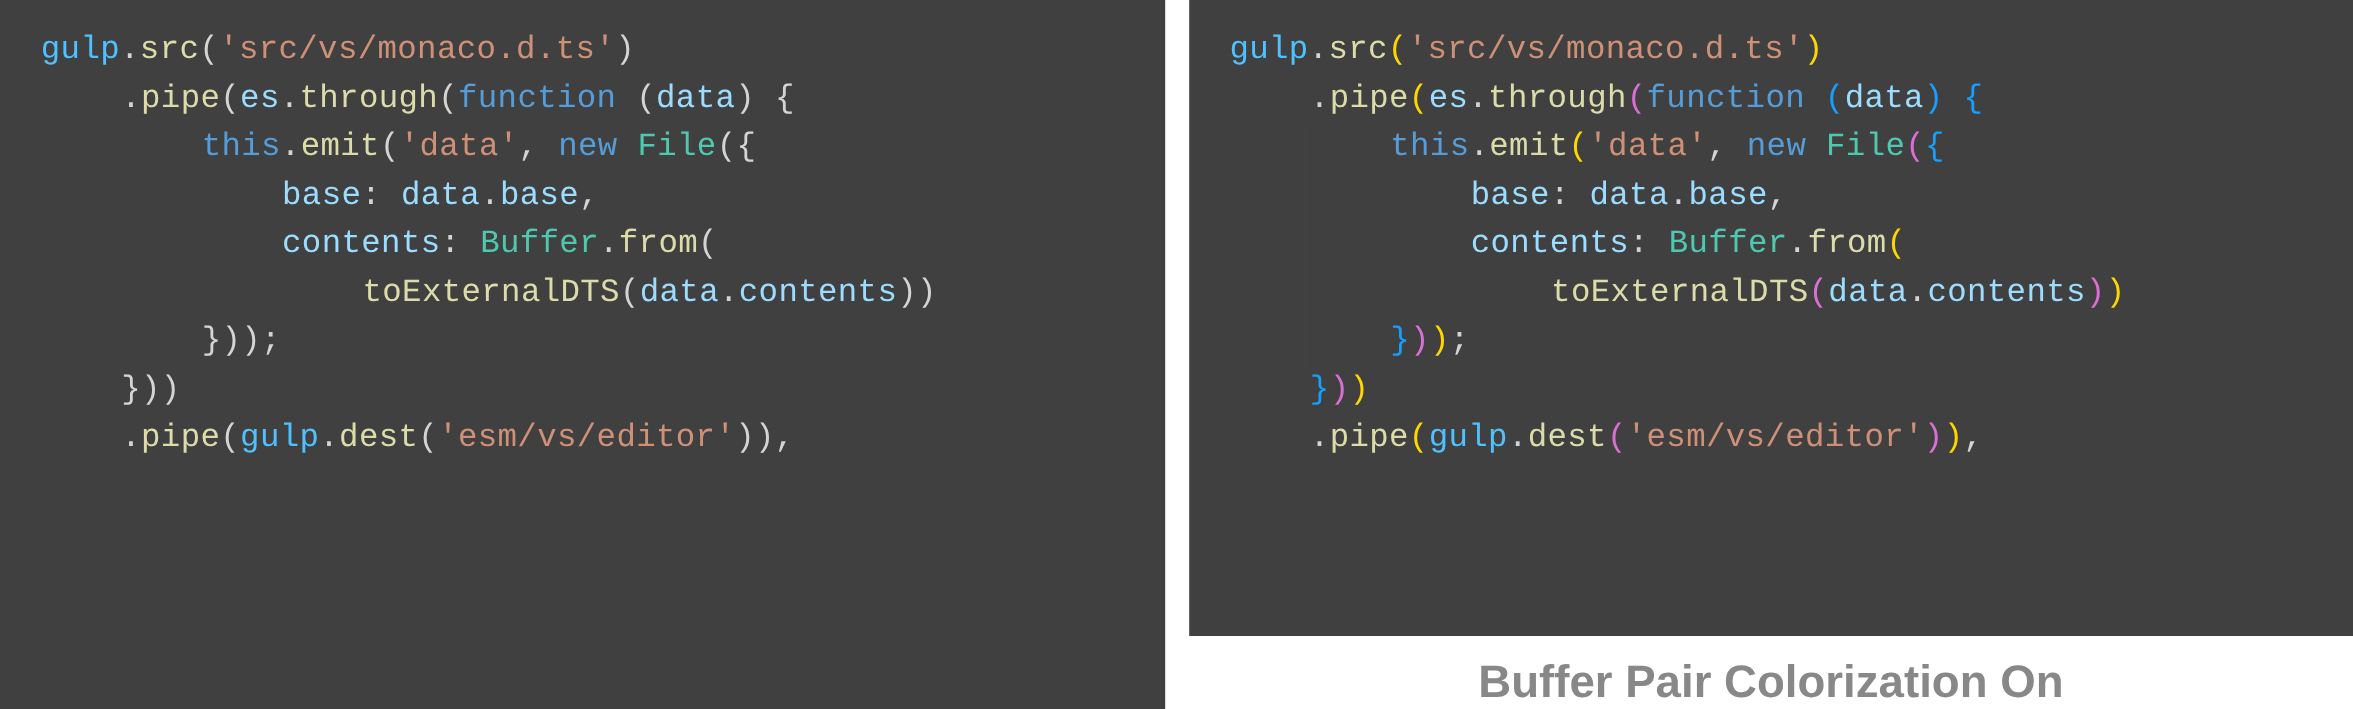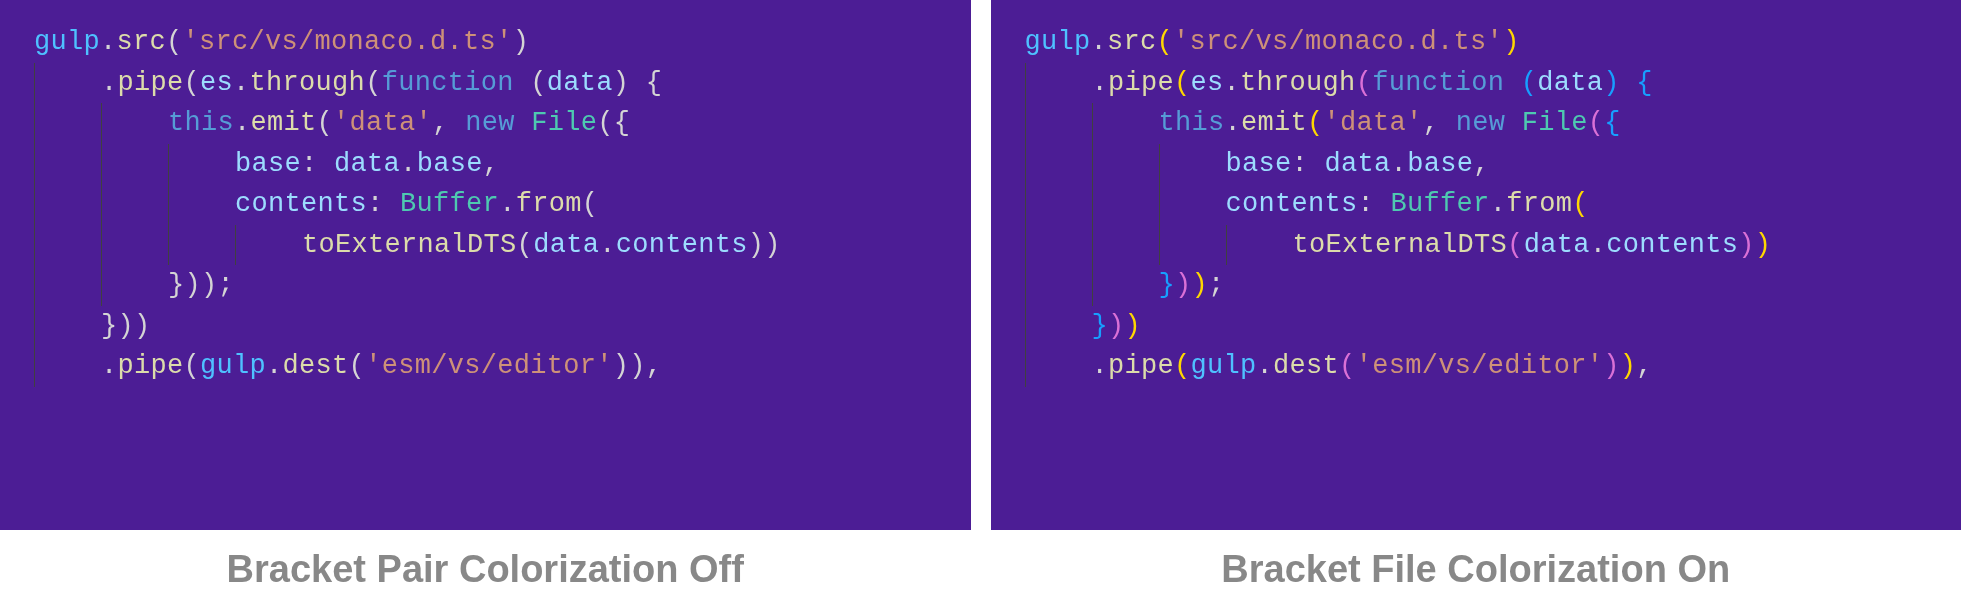--- a/index.html
+++ b/index.html
@@ -12,21 +12,21 @@
     flex-direction: row;
     gap: 20px;
     padding: 0;
   }
   .panel {
     flex: 1;
     display: flex;
     flex-direction: column;
   }
   .editor {
-    background: #4c1d95;
+    background: #404040;
     padding: 22px 0 22px 34px;
     font-family: "SF Mono", Menlo, Monaco, Consolas, "Courier New", monospace;
     font-size: 27px;
     line-height: 1.5;
     letter-spacing: 0.3px;
     color: #d4d4d4;
     flex: 1;
     overflow: hidden;
   }
   .caption {
@@ -80,21 +80,20 @@
 
     <div class="code-line"><span class="guide"></span>    <span class="guide"></span>    <span class="guide"></span>    <span class="guide"></span>    <span class="tk-func">toExternalDTS</span><span class="tk-punc">(</span><span class="tk-param">data</span><span class="tk-punc">.</span><span class="tk-param">contents</span><span class="tk-punc">)</span><span class="tk-punc">)</span></div>
 
     <div class="code-line"><span class="guide"></span>    <span class="guide"></span>    <span class="tk-punc">}</span><span class="tk-punc">)</span><span class="tk-punc">)</span><span class="tk-punc">;</span></div>
 
     <div class="code-line"><span class="guide"></span>    <span class="tk-punc">}</span><span class="tk-punc">)</span><span class="tk-punc">)</span></div>
 
     <div class="code-line"><span class="guide"></span>    <span class="tk-punc">.</span><span class="tk-func">pipe</span><span class="tk-punc">(</span><span class="tk-obj">gulp</span><span class="tk-punc">.</span><span class="tk-func">dest</span><span class="tk-punc">(</span><span class="tk-str">'esm/vs/editor'</span><span class="tk-punc">)</span><span class="tk-punc">)</span><span class="tk-punc">,</span></div>
 
   </div>
-  <div class="caption">Bracket Pair Colorization Off</div>
 </div>
 
 <div class="panel">
   <div class="editor">
 
     <div class="code-line"><span class="tk-obj">gulp</span><span class="tk-punc">.</span><span class="tk-func">src</span><span class="br-gold">(</span><span class="tk-str">'src/vs/monaco.d.ts'</span><span class="br-gold">)</span></div>
 
     <div class="code-line"><span class="guide"></span>    <span class="tk-punc">.</span><span class="tk-func">pipe</span><span class="br-gold">(</span><span class="tk-param">es</span><span class="tk-punc">.</span><span class="tk-func">through</span><span class="br-pink">(</span><span class="tk-kw">function</span> <span class="br-blue">(</span><span class="tk-param">data</span><span class="br-blue">)</span> <span class="br-blue">{</span></div>
 
     <div class="code-line"><span class="guide"></span>    <span class="guide"></span>    <span class="tk-kw">this</span><span class="tk-punc">.</span><span class="tk-func">emit</span><span class="br-gold">(</span><span class="tk-str">'data'</span><span class="tk-punc">,</span> <span class="tk-kw">new</span> <span class="tk-type">File</span><span class="br-pink">(</span><span class="br-blue">{</span></div>
@@ -105,14 +104,14 @@
 
     <div class="code-line"><span class="guide"></span>    <span class="guide"></span>    <span class="guide"></span>    <span class="guide"></span>    <span class="tk-func">toExternalDTS</span><span class="br-pink">(</span><span class="tk-param">data</span><span class="tk-punc">.</span><span class="tk-param">contents</span><span class="br-pink">)</span><span class="br-gold">)</span></div>
 
     <div class="code-line"><span class="guide"></span>    <span class="guide"></span>    <span class="br-blue">}</span><span class="br-pink">)</span><span class="br-gold">)</span><span class="tk-punc">;</span></div>
 
     <div class="code-line"><span class="guide"></span>    <span class="br-blue">}</span><span class="br-pink">)</span><span class="br-gold">)</span></div>
 
     <div class="code-line"><span class="guide"></span>    <span class="tk-punc">.</span><span class="tk-func">pipe</span><span class="br-gold">(</span><span class="tk-obj">gulp</span><span class="tk-punc">.</span><span class="tk-func">dest</span><span class="br-pink">(</span><span class="tk-str">'esm/vs/editor'</span><span class="br-pink">)</span><span class="br-gold">)</span><span class="tk-punc">,</span></div>
 
   </div>
-  <div class="caption">Bracket File Colorization On</div>
+  <div class="caption">Buffer Pair Colorization On</div>
 </div>
 
 </body></html>

